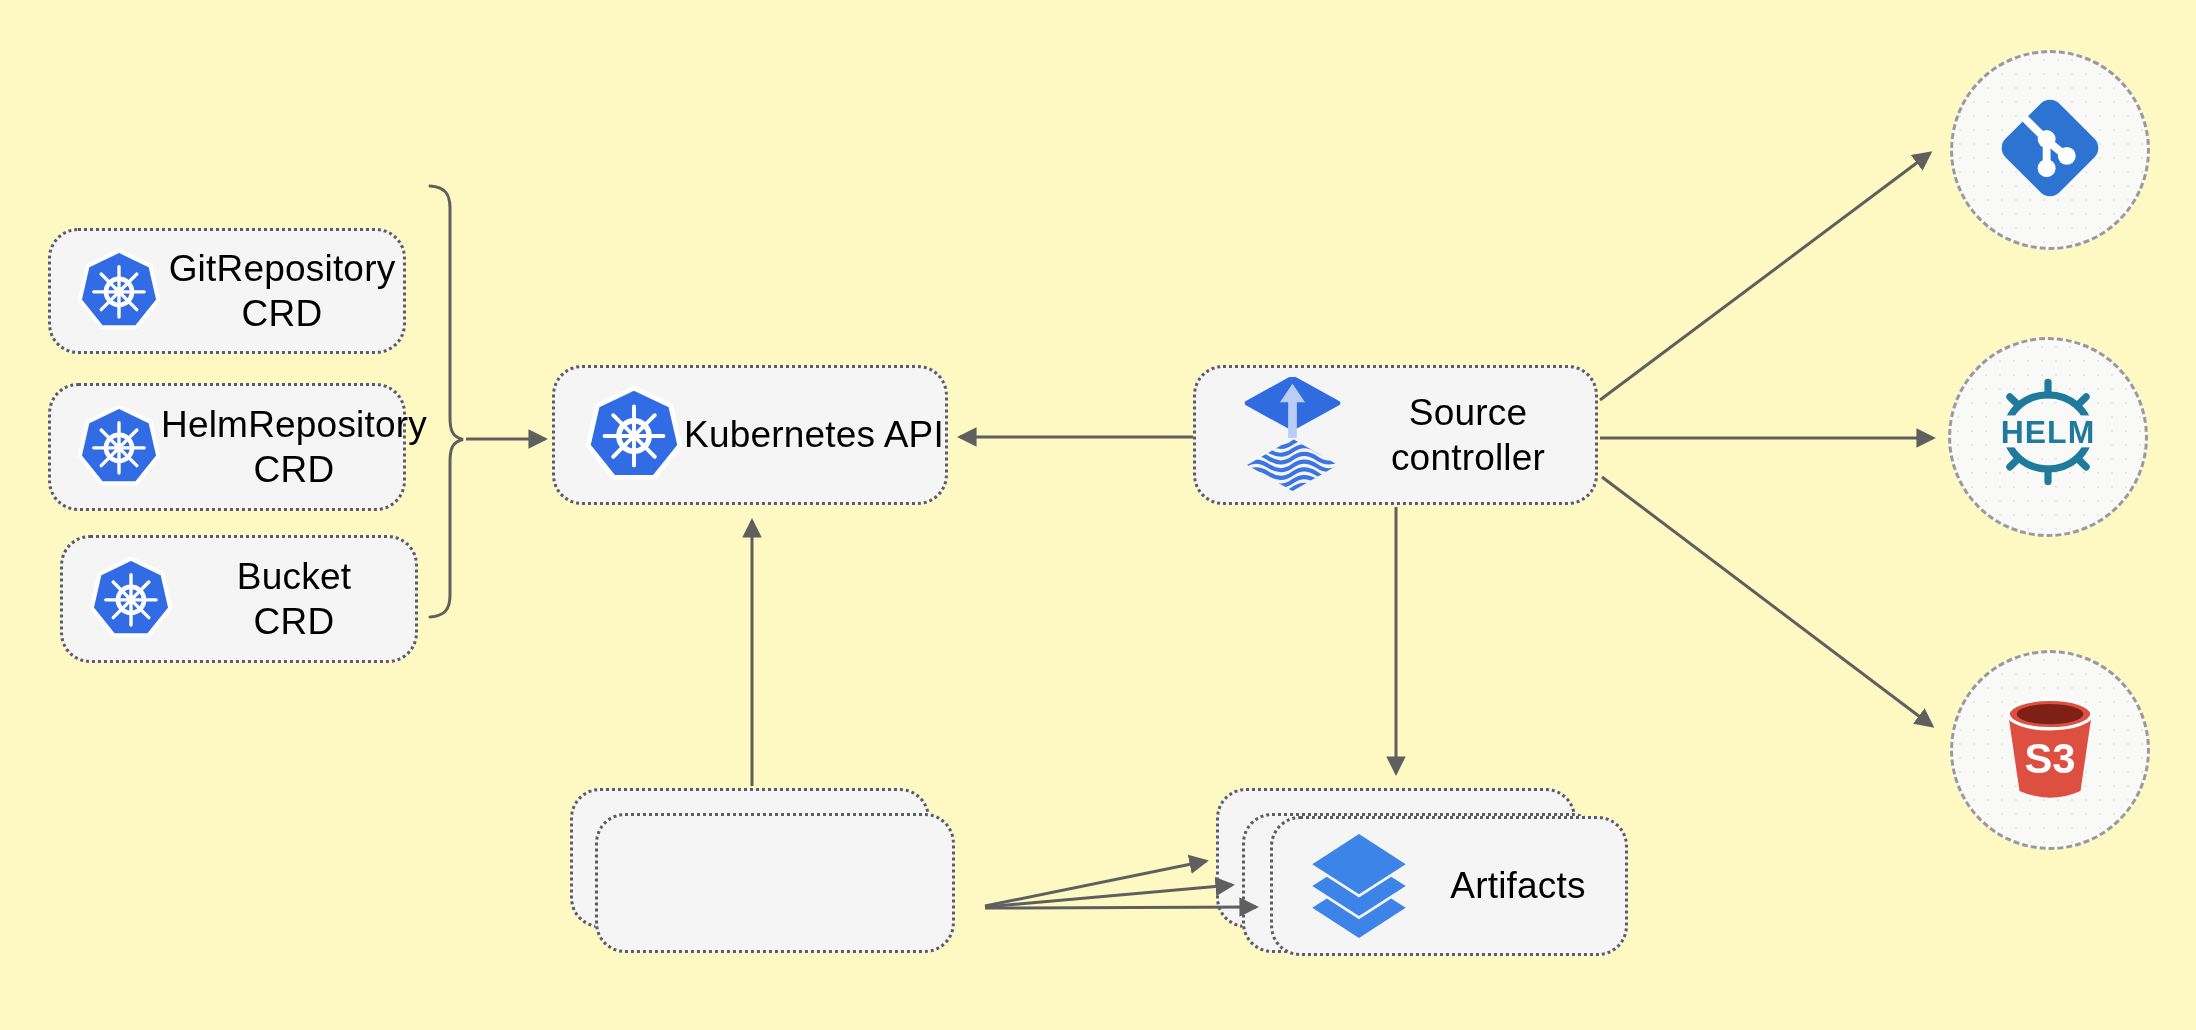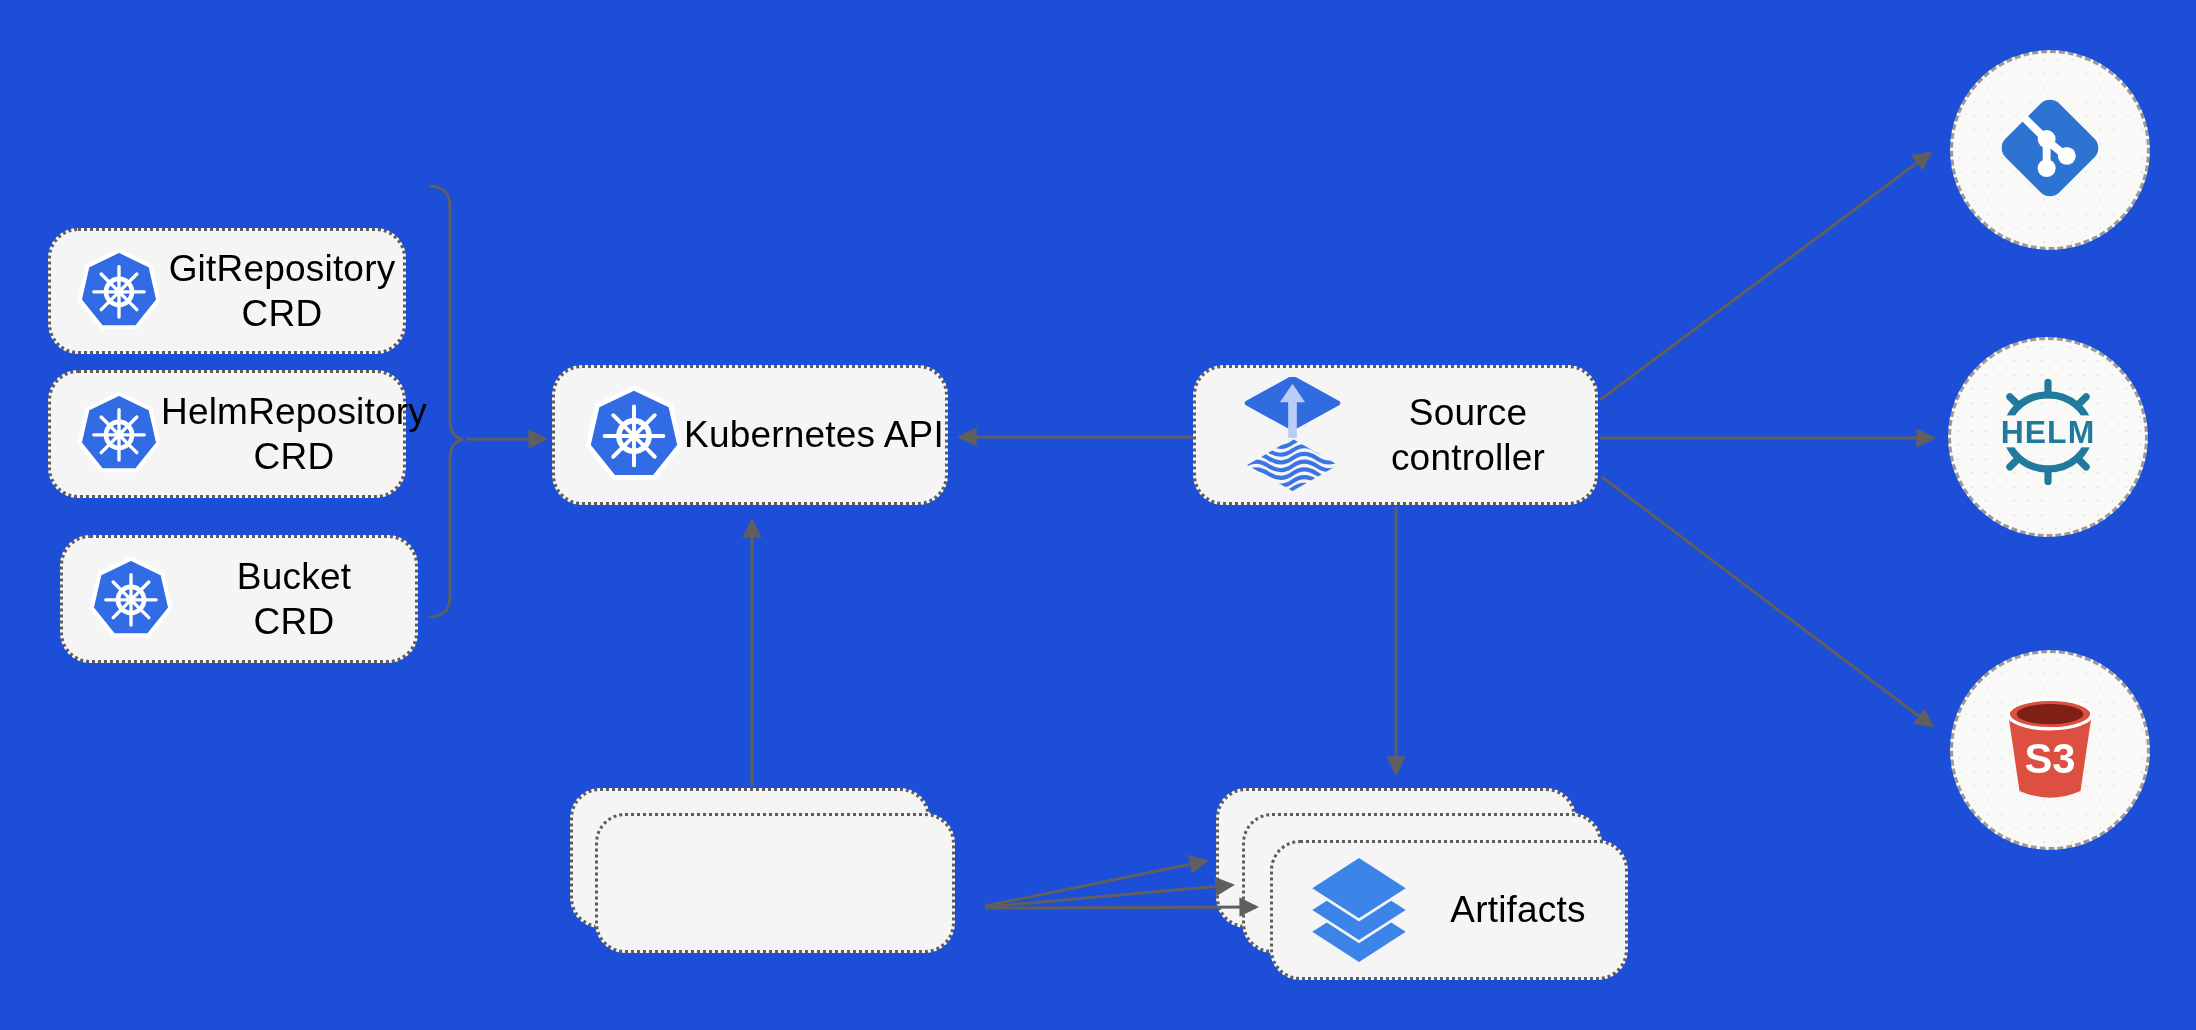--- a/index.html
+++ b/index.html
@@ -1,17 +1,17 @@
 <!DOCTYPE html>
 <html><head>
 <meta charset="utf-8">
 <style>
   html,body{margin:0;padding:0;background:#ffffff;}
   .canvas{
-    position:relative;width:2196px;height:1030px;background:#1d4ed8;overflow:hidden;
+    position:relative;width:2196px;height:1030px;background:#fef9c3;overflow:hidden;
     font-family:"Liberation Sans","DejaVu Sans",sans-serif;color:#000;
   }
   .box{
     position:absolute;box-sizing:border-box;
     background:#f5f5f5;border:3px dotted #5d5d5d;border-radius:30px;
     display:flex;align-items:center;
   }
   .box .icon-slot{flex:0 0 auto;display:flex;align-items:center;justify-content:center;}
   .box .lbl{
     flex:1 1 auto;text-align:center;font-size:37px;line-height:1.22;
@@ -123,21 +123,21 @@
   <div class="box" style="left:48px;top:228px;width:358px;height:126px;">
     <span class="icon-slot" style="margin-left:26px;">
       <svg width="84" height="84">
           <use href="#sym-k8s"></use>
         </svg>
     </span>
     <span class="lbl">GitRepository
 CRD</span>
   </div>
 
-  <div class="box" style="left:48px;top:370px;width:358px;height:128px;">
+  <div class="box" style="left:48px;top:383px;width:358px;height:128px;">
     <span class="icon-slot" style="margin-left:26px;">
       <svg width="84" height="84">
           <use href="#sym-k8s"></use>
         </svg>
     </span>
     <span class="lbl">HelmRepository
 CRD</span>
   </div>
 
   <div class="box" style="left:60px;top:535px;width:358px;height:128px;">
@@ -167,21 +167,21 @@
     </span>
     <span class="lbl">Source
 controller</span>
   </div>
 
   <div class="stackbox" style="left:570px;top:788px;width:360px;height:140px;"></div>
   <div class="stackbox" style="left:595px;top:813px;width:360px;height:140px;"></div>
 
   <div class="stackbox" style="left:1216px;top:788px;width:360px;height:140px;"></div>
   <div class="stackbox" style="left:1242px;top:813px;width:360px;height:140px;"></div>
-  <div class="box" style="left:1270px;top:840px;width:358px;height:140px;">
+  <div class="box" style="left:1270px;top:816px;width:358px;height:140px;">
     <span class="icon-slot" style="margin-left:34px;">
       <svg width="104" height="108" viewBox="0 0 100 104">
           <use href="#sym-layers"></use>
         </svg>
     </span>
     <span class="lbl">Artifacts</span>
   </div>
 
   <div class="circle" style="left:1950px;top:50px;">
     <span>

